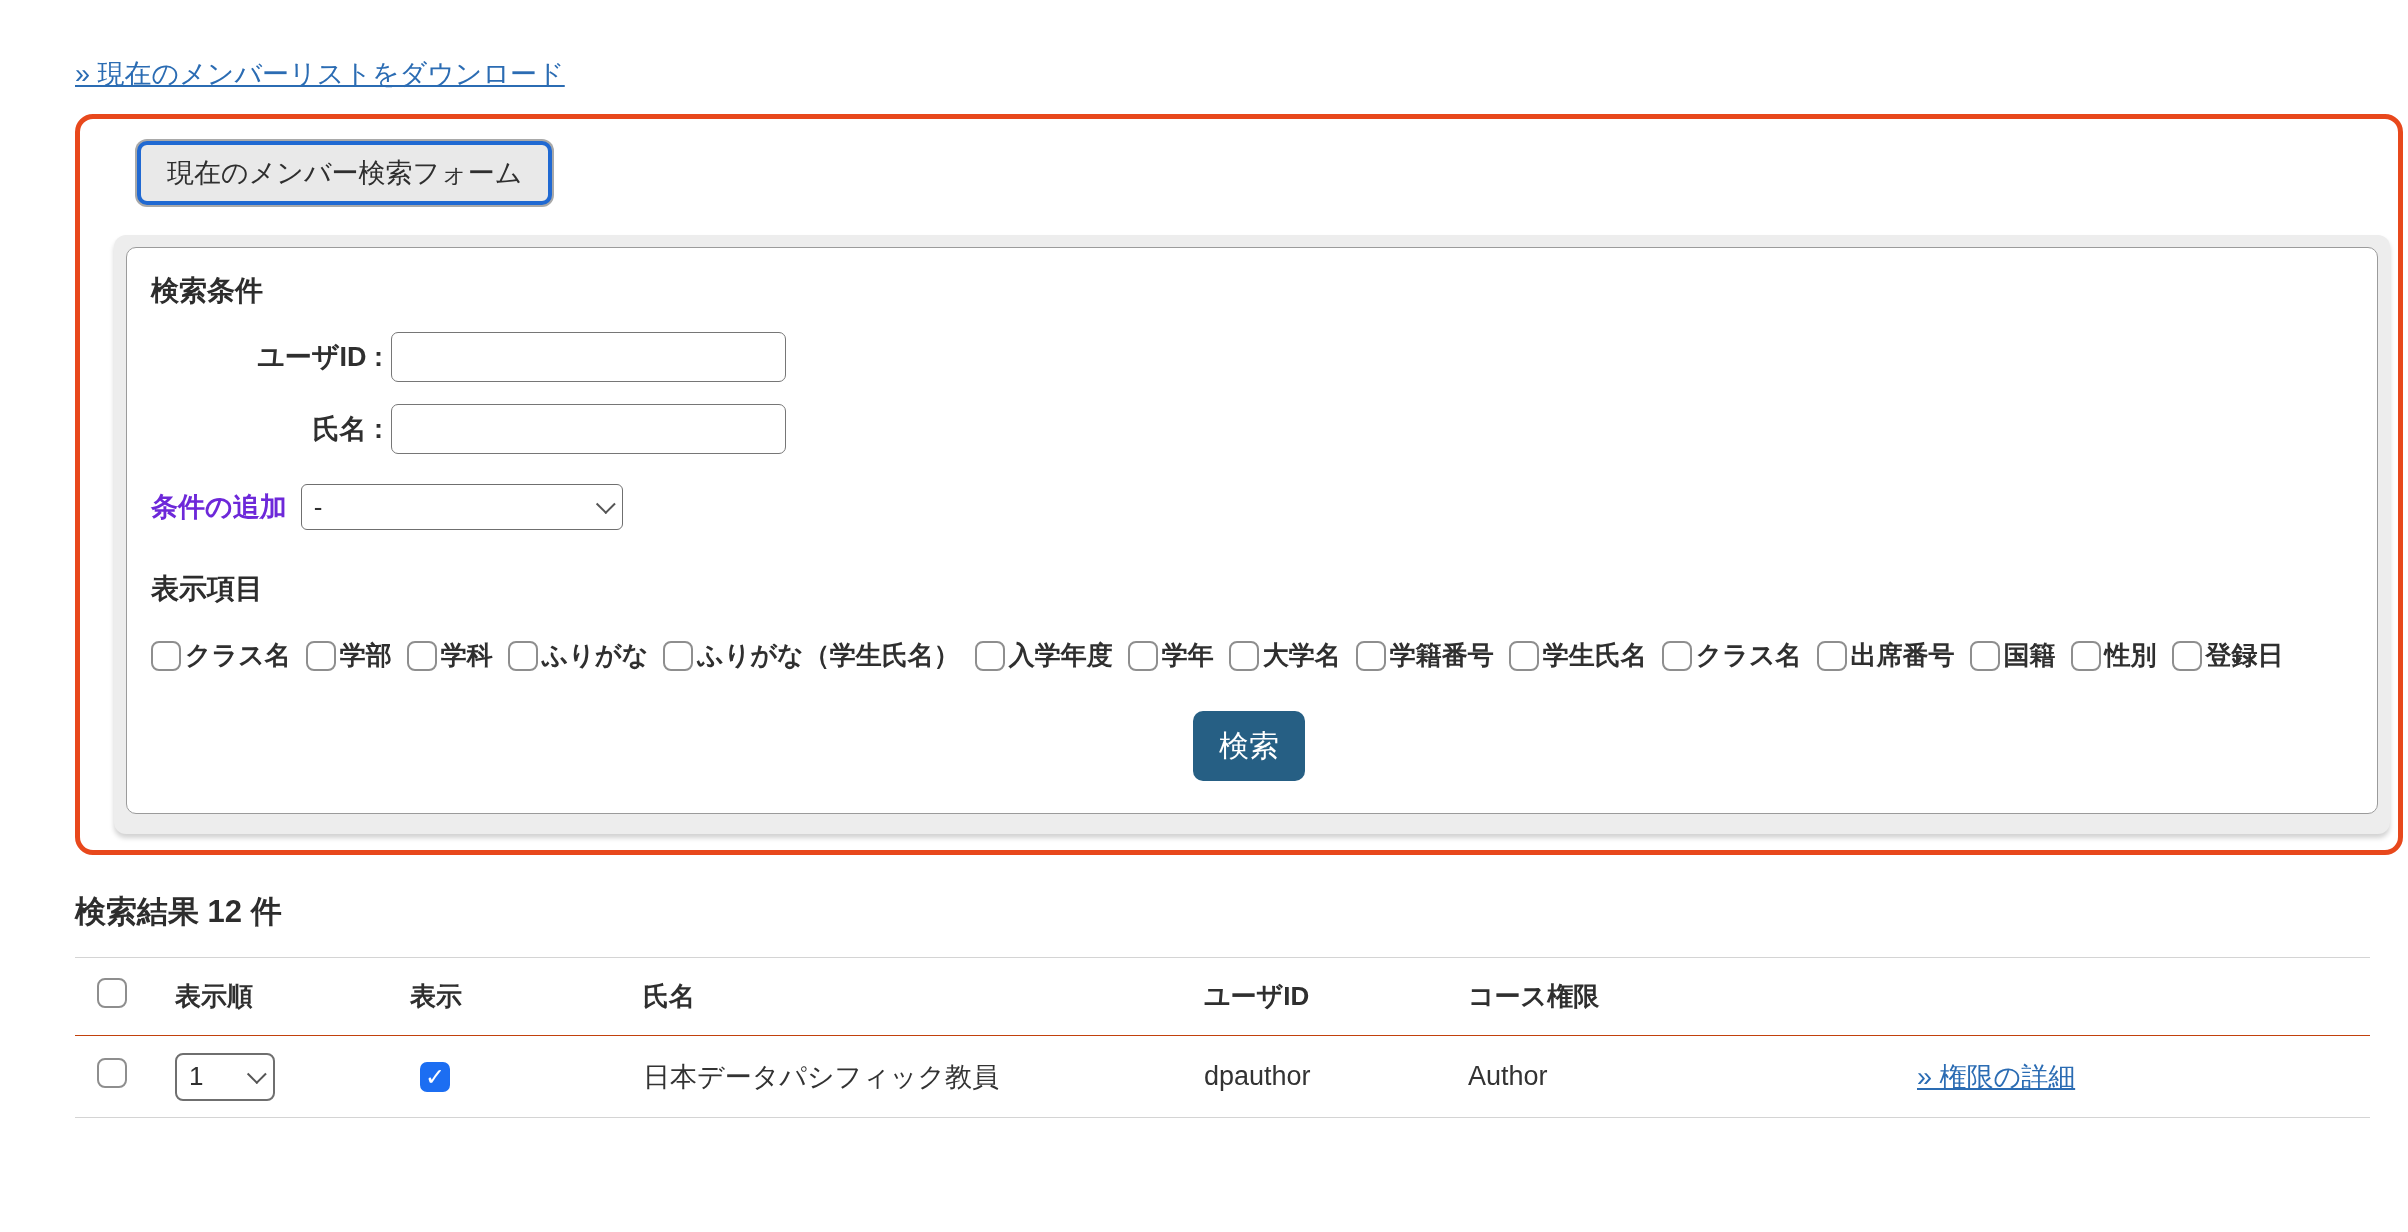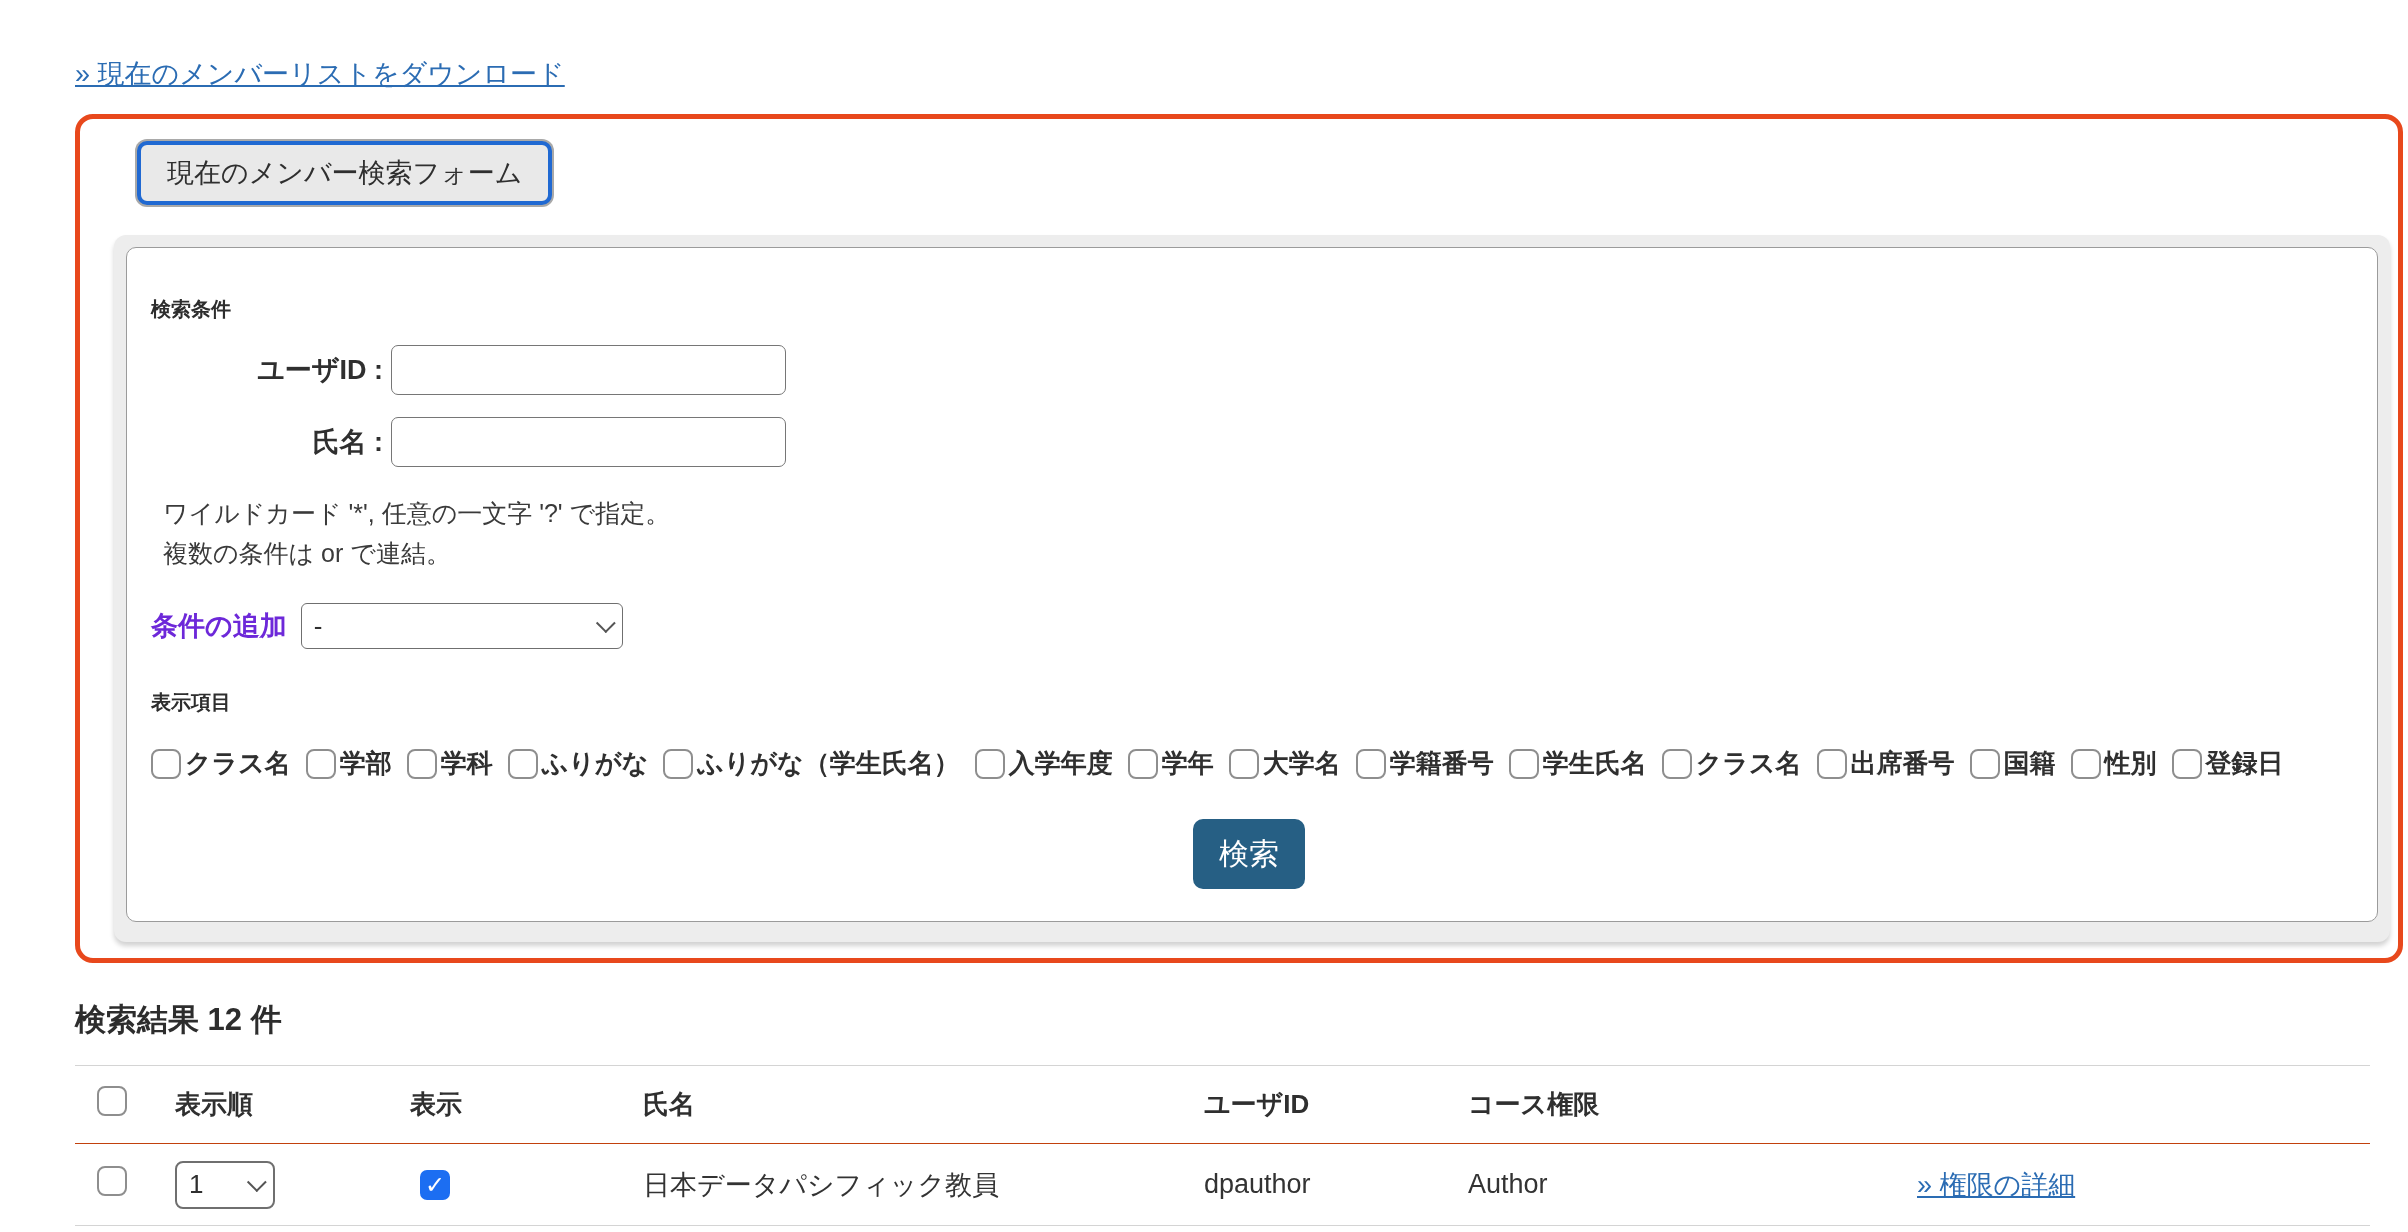--- a/index.html
+++ b/index.html
@@ -46,21 +46,21 @@
     border-radius:12px;
     box-shadow:0 4px 5px rgba(0,0,0,0.18);
     padding:12px 12px 20px 12px;
   }
   .panel-inner{
     background:#fff;
     border:1px solid #9b9b9b;
     border-radius:10px;
     padding:24px 30px 32px 24px;
   }
-  .section-title{font-size:20px;font-weight:bold;color:#2d2d2d;margin:24px 0 0 0;}
+  .section-title{font-size:28px;font-weight:bold;color:#2d2d2d;margin:0 0 0 0;}
 
   .form-row{display:flex;align-items:center;margin-top:22px;}
   .form-row .flabel{width:232px;text-align:right;font-size:27px;font-weight:bold;color:#2f2f2f;white-space:nowrap;}
   .form-row input{
     margin-left:8px;width:395px;height:50px;
     border:1px solid #767676;border-radius:7px;background:#fff;
     font-size:26px;padding:0 12px;font-family:inherit;
   }
   .hints{margin:26px 0 0 12px;}
   .hint{font-size:25px;color:#3a3a3a;line-height:40px;}
@@ -132,24 +132,20 @@
         <div class="form-row">
           <span class="flabel">ユーザID :</span>
           <input type="text" value="" style="">
         </div>
 
         <div class="form-row">
           <span class="flabel">氏名 :</span>
           <input type="text" value="" style="">
         </div>
 
-        <div class="hints">
-          <div class="hint">ワイルドカード '*', 任意の一文字 '?' で指定。</div>
-          <div class="hint">複数の条件は or で連結。</div>
-        </div>
 
         <div class="add-row">
           <span class="alabel">条件の追加</span>
           <span class="selectbox">
             <span>-</span>
             <span class="chev"></span>
           </span>
         </div>
 
         <h2 class="section-title display-title">表示項目</h2>

